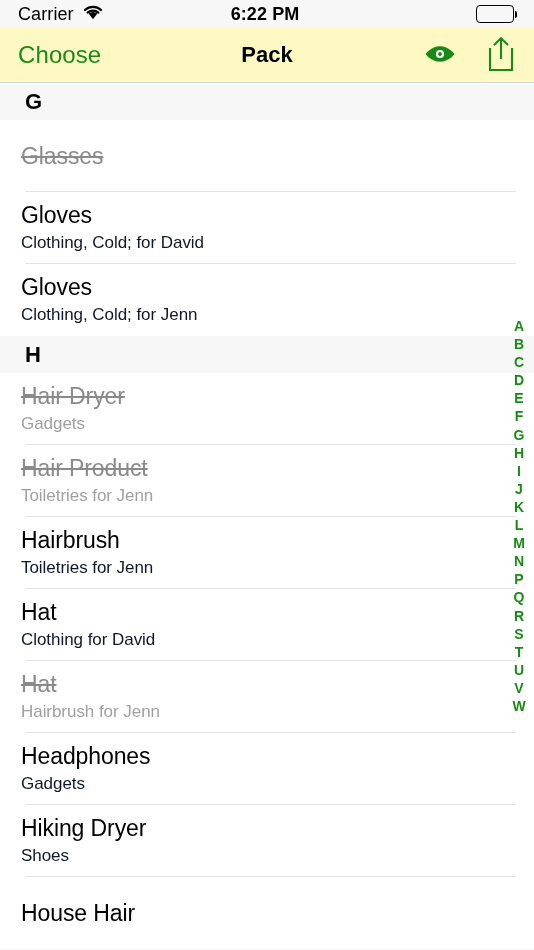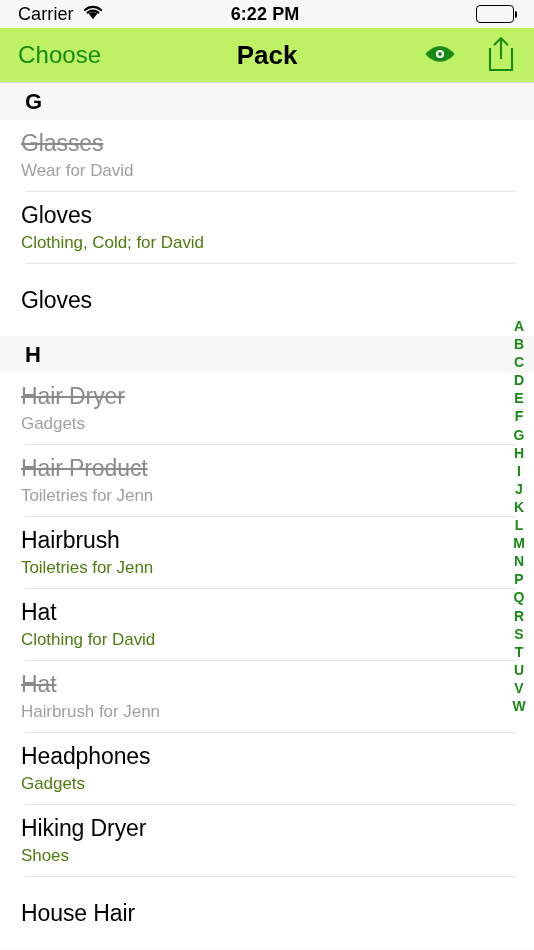--- a/index.html
+++ b/index.html
@@ -67,42 +67,42 @@
   }
   .battery-fill {
     height: 100%;
     background: #000;
     border-radius: 1.5px;
   }
 
   
   .nav-bar {
     height: 55px;
-    background: #bef264;
+    background: #fef9c3;
     border-bottom: 1px solid #d6d6d6;
     display: flex;
     align-items: center;
     padding: 0 18px;
     position: relative;
   }
   .nav-back {
     font-size: 24px;
     color: var(--accent);
     background: none;
     border: none;
     font-family: inherit;
     cursor: pointer;
     padding: 0;
     letter-spacing: 0.1px;
   }
   .nav-title {
     position: absolute;
     left: 0; right: 0;
     text-align: center;
-    font-size: 26px;
+    font-size: 22px;
     font-weight: bold;
     color: #000;
     pointer-events: none;
   }
   .nav-actions {
     margin-left: auto;
     display: flex;
     align-items: center;
     gap: 30px;
     z-index: 2;
@@ -155,21 +155,21 @@
   }
   .row.last-in-section::after { display: none; }
   .row-title {
     font-size: 23px;
     color: #000;
     line-height: 1.22;
     letter-spacing: -0.1px;
   }
   .row-sub {
     font-size: 17px;
-    color: #4d7c0f;
+    color: #0f172a;
     line-height: 1.35;
     margin-top: 3px;
     letter-spacing: -0.05px;
   }
   .row.done .row-title {
     color: #8a8a8a;
     text-decoration: line-through;
     text-decoration-color: #8a8a8a;
     text-decoration-thickness: 1.6px;
   }
@@ -245,28 +245,28 @@
       </span>
     </button>
   </div>
 </div>
 
 <div class="list-wrap">
   <div id="list-body">
       <div class="section-header">G</div>
       <div class="row done">
         <div class="row-title">Glasses</div>
-        <div class="row-sub">Wear for David</div>
       </div>
       <div class="row">
         <div class="row-title">Gloves</div>
         <div class="row-sub">Clothing, Cold; for David</div>
       </div>
       <div class="row last-in-section">
         <div class="row-title">Gloves</div>
+        <div class="row-sub">Clothing, Cold; for Jenn</div>
       </div>
       <div class="section-header">H</div>
       <div class="row done">
         <div class="row-title">Hair Dryer</div>
         <div class="row-sub">Gadgets</div>
       </div>
       <div class="row done">
         <div class="row-title">Hair Product</div>
         <div class="row-sub">Toiletries for Jenn</div>
       </div>

